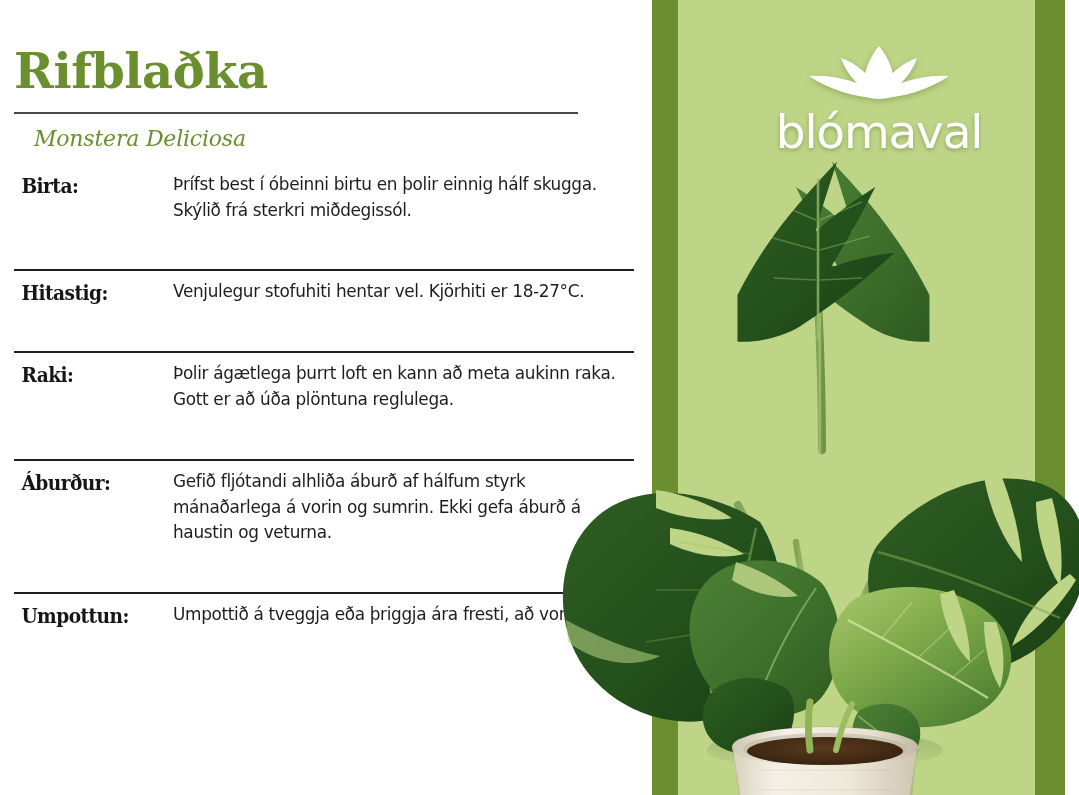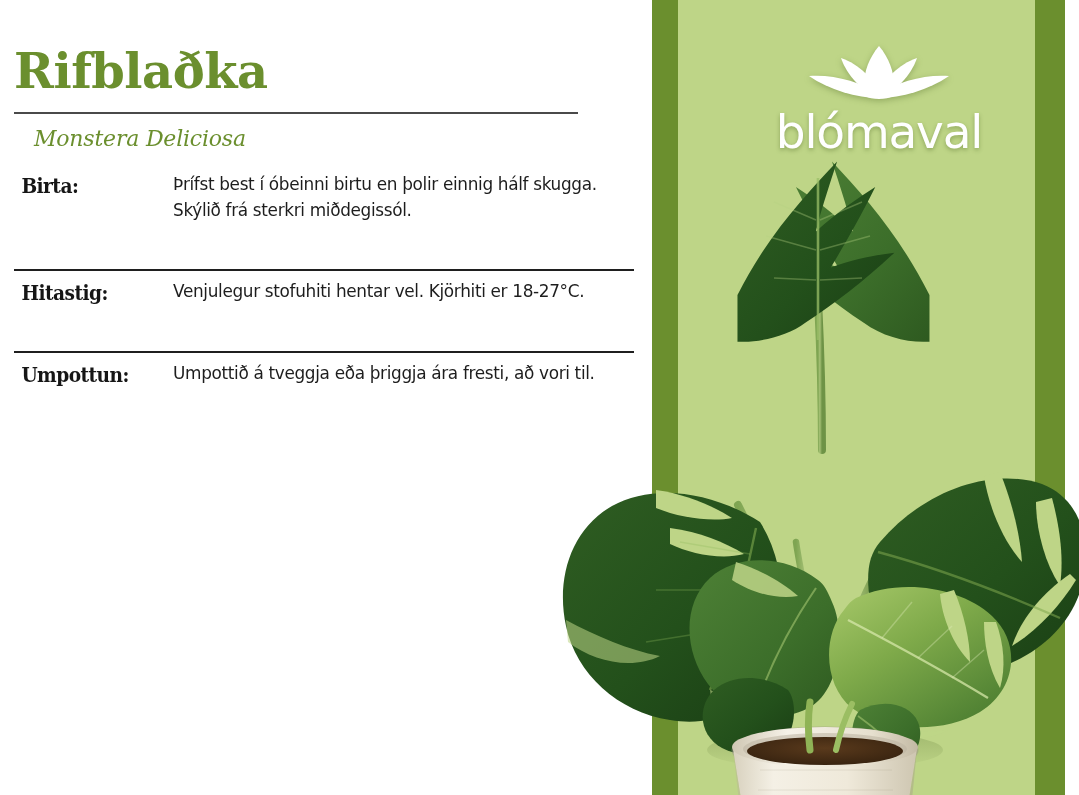--- a/index.html
+++ b/index.html
@@ -413,22 +413,30 @@
     <div class="care-row">
       <div class="care-label">Birta:</div>
       <div class="care-text">Þrífst best í óbeinni birtu en þolir einnig hálf skugga. Skýlið frá sterkri miðdegissól.</div>
     </div>
 
     <div class="care-row">
       <div class="care-label">Hitastig:</div>
       <div class="care-text">Venjulegur stofuhiti hentar vel. Kjörhiti er 18-27°C.</div>
     </div>
 
-
-
+    <div class="care-row">
+      <div class="care-label">Raki:</div>
+      <div class="care-text">Þolir ágætlega þurrt loft en kann að meta aukinn raka. Gott er að úða plöntuna reglulega.</div>
+    </div>
+
+
+    <div class="care-row">
+      <div class="care-label">Áburður:</div>
+      <div class="care-text">Gefið fljótandi alhliða áburð af hálfum styrk mánaðarlega á vorin og sumrin. Ekki gefa áburð á haustin og veturna.</div>
+    </div>
 
     <div class="care-row">
       <div class="care-label">Umpottun:</div>
       <div class="care-text">Umpottið á tveggja eða þriggja ára fresti, að vori til.</div>
     </div>
 
   </div>
 </div>
 
 </body></html>

